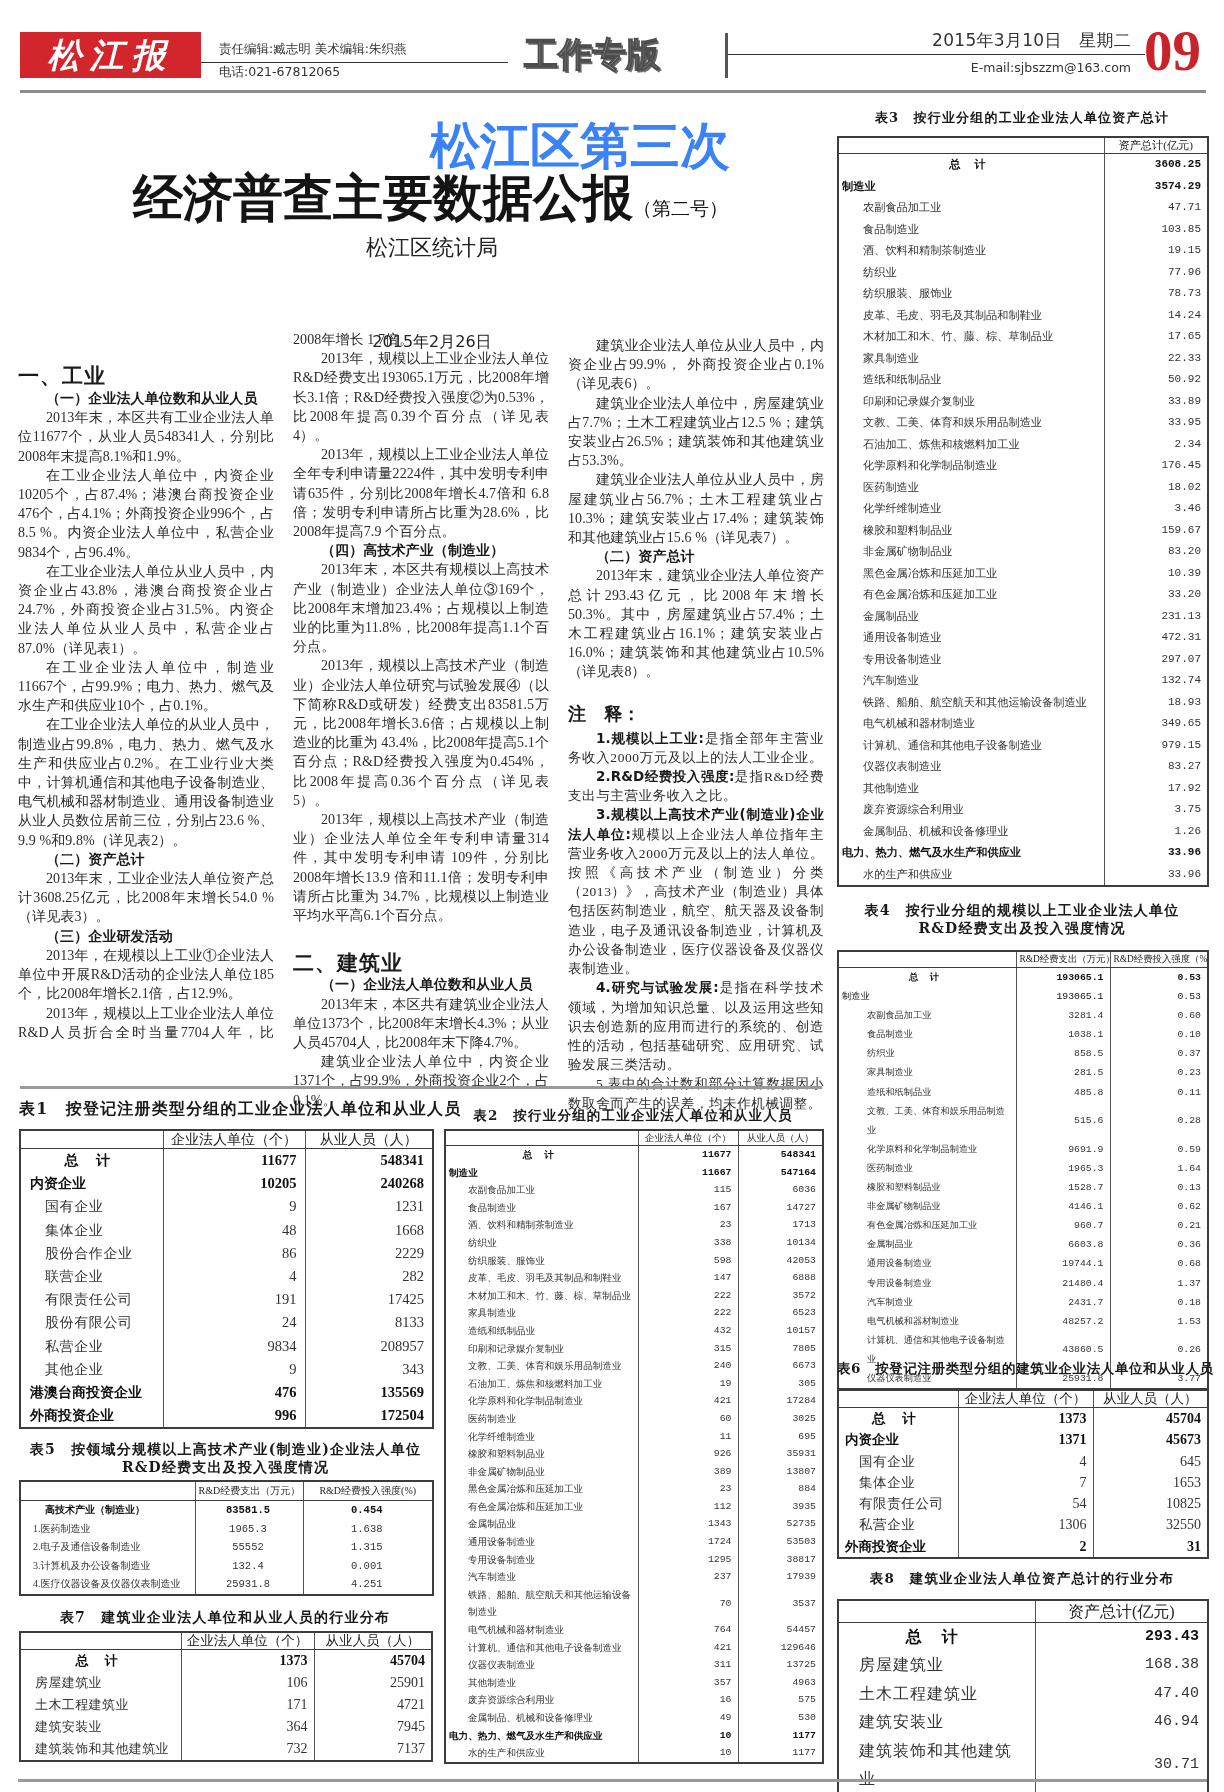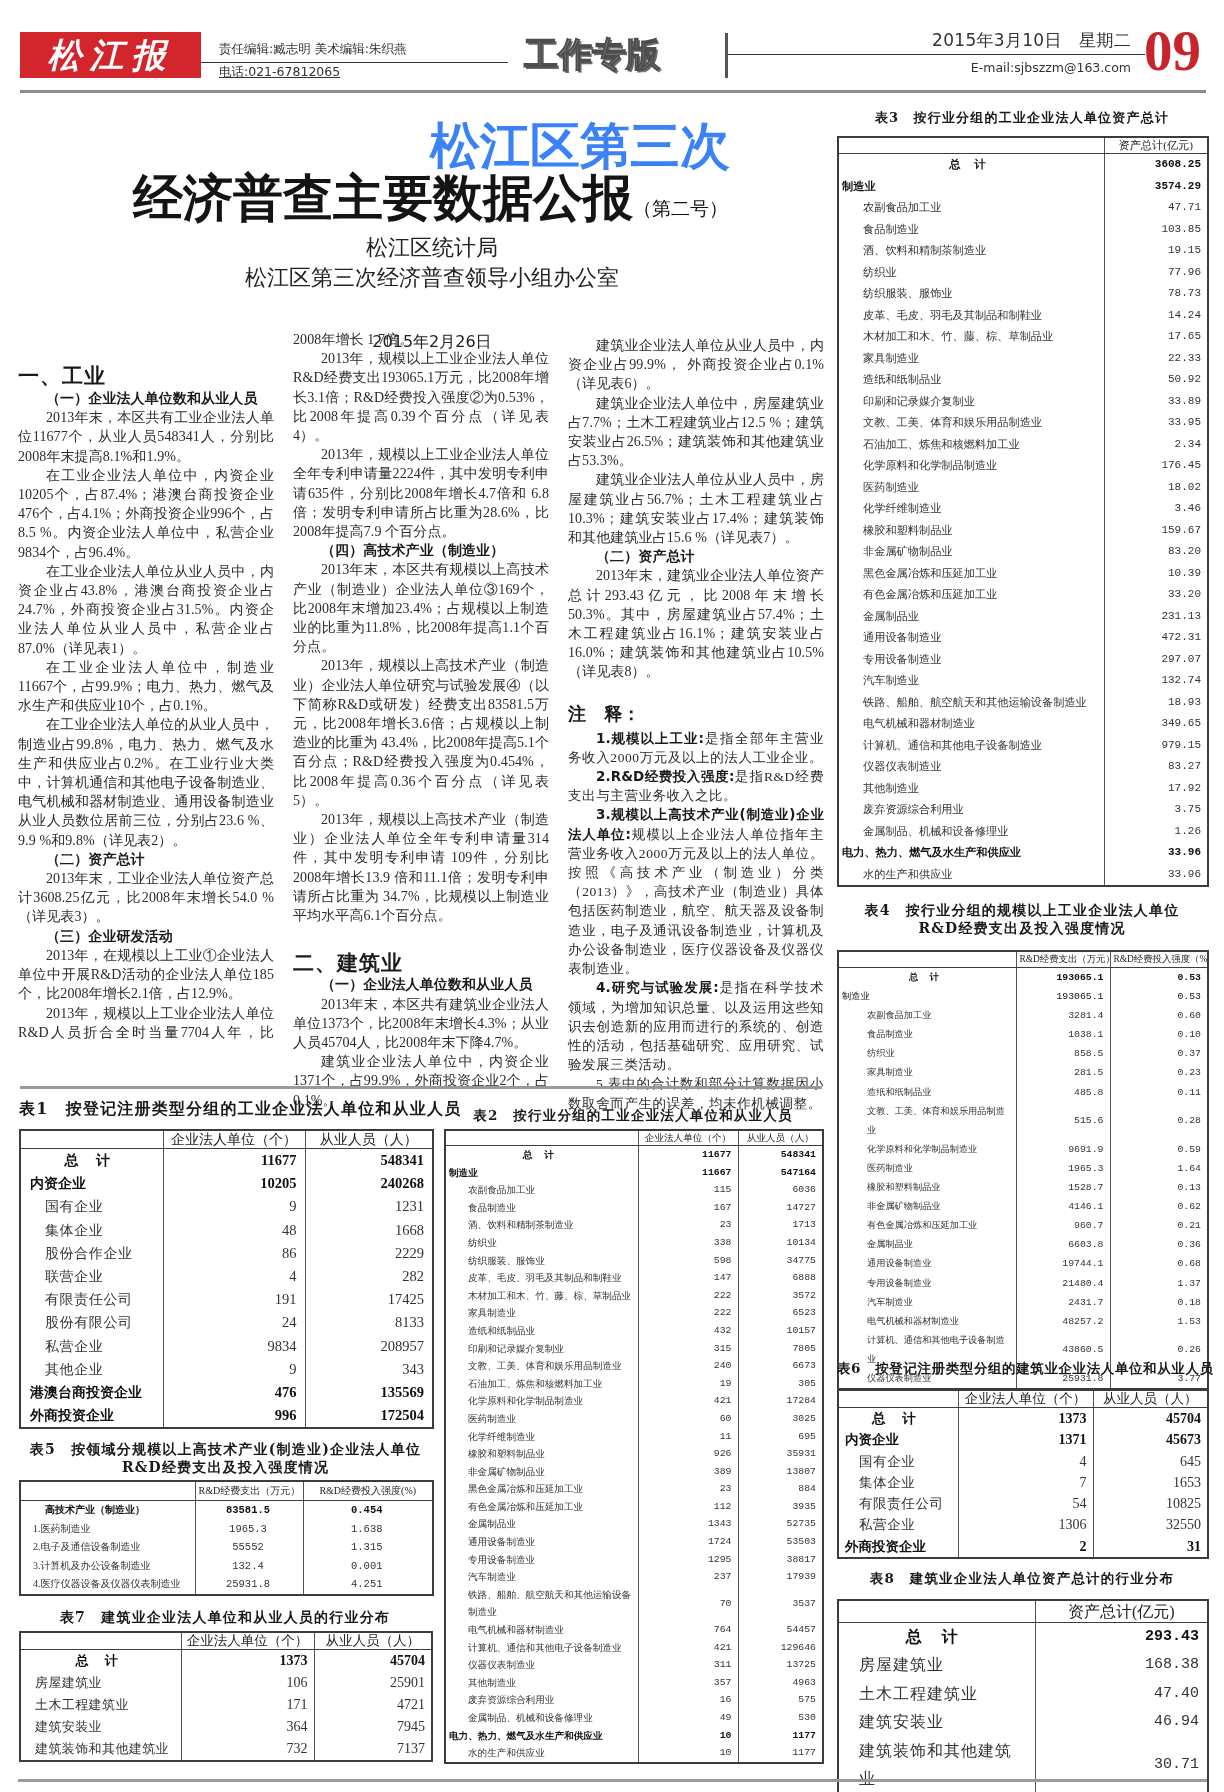--- a/index.html
+++ b/index.html
@@ -4,21 +4,21 @@
 <style>
   html,body{margin:0;padding:0;background:#fff;}
   #page{position:relative;width:1224px;height:1792px;overflow:hidden;background:#fff;color:#2b2b2b;}
   .abs{position:absolute;}
 
   
   .logo{left:20px;top:32px;width:181px;height:46px;background:#d3262c;color:#fff;text-align:center;
         font-family:"DejaVu Serif",serif;font-weight:bold;font-style:italic;font-size:34px;line-height:46px;letter-spacing:8px;}
   .editors{left:219px;top:41px;font-family:"DejaVu Sans",sans-serif;font-size:12.5px;line-height:16px;color:#333;white-space:nowrap;}
   .hl1{left:201px;top:62px;width:307px;height:1px;background:#333;}
-  .phone{left:219px;top:64px;font-family:"DejaVu Sans",sans-serif;font-size:12.5px;line-height:16px;color:#333;white-space:nowrap;text-decoration:underline;}
+  .phone{left:219px;top:64px;font-family:"DejaVu Sans",sans-serif;font-size:12.5px;line-height:16px;color:#333;white-space:nowrap;}
   .section-title{left:524px;top:30px;font-family:"DejaVu Sans",sans-serif;font-weight:bold;font-size:34px;line-height:48px;
         color:#a5a5a5;-webkit-text-stroke:1px #4d4d4d;text-shadow:2px 2px 0 #6a6a6a;white-space:nowrap;}
   .vbar{left:725px;top:33px;width:3px;height:45px;background:#555;}
   .hl2{left:728px;top:54px;width:417px;height:1px;background:#333;}
   .date{right:93px;top:30px;font-family:"DejaVu Sans",sans-serif;font-size:17px;line-height:20px;color:#333;white-space:nowrap;letter-spacing:0.3px;}
   .email{right:93px;top:60px;font-family:"DejaVu Sans",sans-serif;font-size:12.5px;line-height:15px;color:#333;white-space:nowrap;}
   .pagenum{left:1144px;top:22px;font-family:"Liberation Serif",serif;font-weight:bold;font-size:57px;line-height:57px;color:#c8242b;}
   .rule{background:#8c8c8c;height:3px;}
 
   
@@ -125,21 +125,20 @@
   <div class="abs date">2015年3月10日　星期二</div>
   <div class="abs email">E-mail:sjbszzm@163.com</div>
   <div class="abs pagenum">09</div>
   <div class="abs rule" style="left:20px;top:90px;width:1186px;"></div>
 
   <div class="abs t1">松江区第三次</div>
   <div class="abs t2">
     <span>经济普查主要数据公报</span><span class="issue">（第二号）</span>
   </div>
   <div class="abs author" style="top:234px;">松江区统计局</div>
-  <div class="abs author" style="top:264px;">松江区第三次经济普查领导小组办公室</div>
   <div class="abs pubdate" style="top:296px;margin-top:36px;">2015年2月26日</div>
 
   <div class="col" id="col1" style="left:18px;top:333px;">
     <h2 class="sec">一、工业</h2>
     <h3 class="sub">（一）企业法人单位数和从业人员</h3>
     <p class="para">2013年末，本区共有工业企业法人单位11677个，从业人员548341人，分别比2008年末提高8.1%和1.9%。</p>
     <p class="para">在工业企业法人单位中，内资企业10205个，占87.4%；港澳台商投资企业476个，占4.1%；外商投资企业996个，占8.5 %。内资企业法人单位中，私营企业9834个，占96.4%。</p>
     <p class="para">在工业企业法人单位从业人员中，内资企业占43.8%，港澳台商投资企业占24.7%，外商投资企业占31.5%。内资企业法人单位从业人员中，私营企业占87.0%（详见表1）。</p>
     <p class="para">在工业企业法人单位中，制造业11667个，占99.9%；电力、热力、燃气及水生产和供应业10个，占0.1%。</p>
     <p class="para">在工业企业法人单位的从业人员中，制造业占99.8%，电力、热力、燃气及水生产和供应业占0.2%。在工业行业大类中，计算机通信和其他电子设备制造业、电气机械和器材制造业、通用设备制造业从业人员数位居前三位，分别占23.6 %、9.9 %和9.8%（详见表2）。</p>
@@ -661,21 +660,21 @@
           <td class="num">1713</td>
         </tr>
         <tr data-level="2">
           <td class="lbl">纺织业</td>
           <td class="num">338</td>
           <td class="num">10134</td>
         </tr>
         <tr data-level="2">
           <td class="lbl">纺织服装、服饰业</td>
           <td class="num">598</td>
-          <td class="num">34775</td>
+          <td class="num">42053</td>
         </tr>
         <tr data-level="2">
           <td class="lbl">皮革、毛皮、羽毛及其制品和制鞋业</td>
           <td class="num">147</td>
           <td class="num">6888</td>
         </tr>
         <tr data-level="2">
           <td class="lbl">木材加工和木、竹、藤、棕、草制品业</td>
           <td class="num">222</td>
           <td class="num">3572</td>

